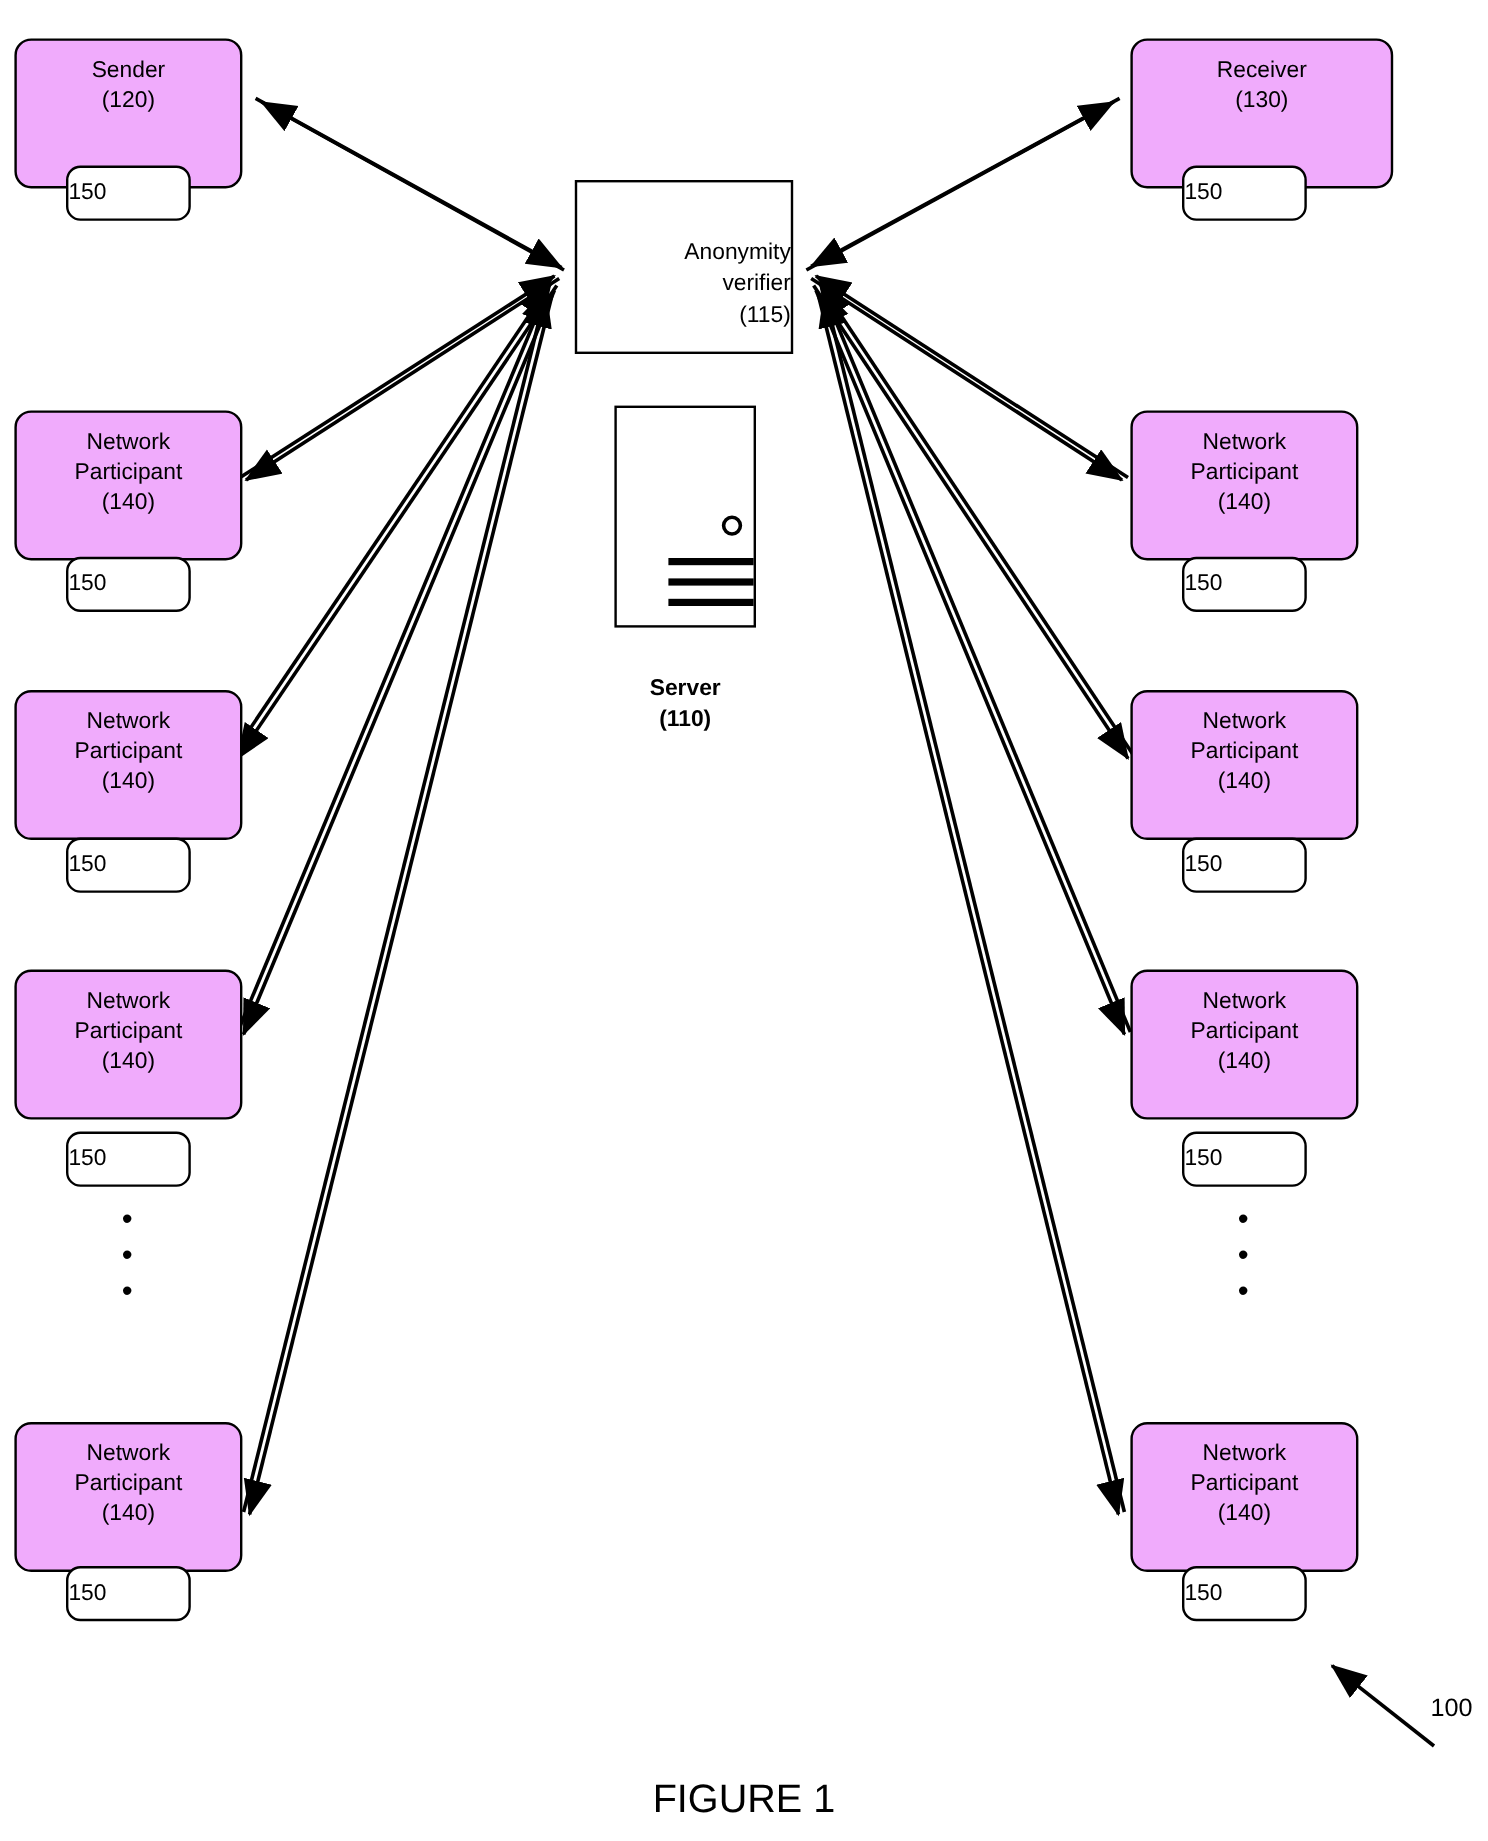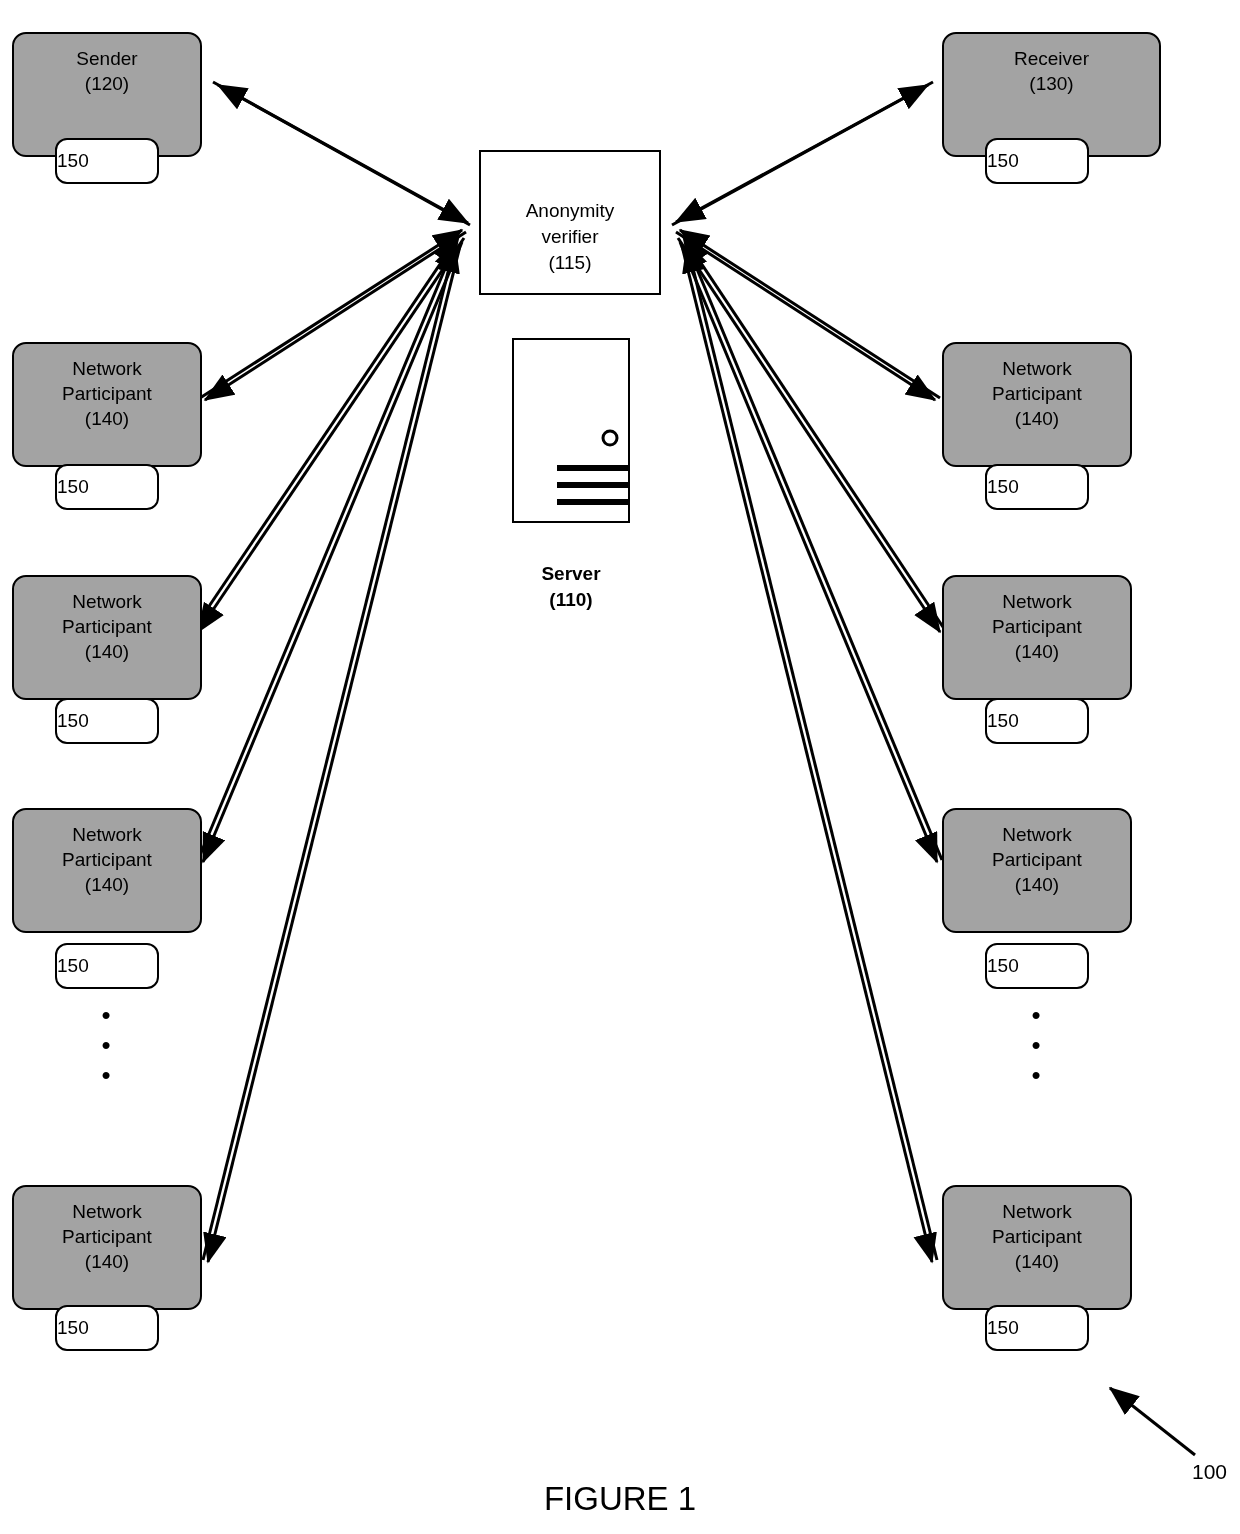--- a/index.html
+++ b/index.html
@@ -24,21 +24,21 @@
     top: 0;
     width: 1240px;
     height: 1534px;
     pointer-events: none;
   }
   .node {
     position: absolute;
     box-sizing: border-box;
     border: 2px solid #000000;
     border-radius: 14px;
-    background: #a3a3a3;
+    background: #f0abfc;
     text-align: center;
     font-size: 19px;
     line-height: 25px;
     padding-top: 12px;
   }
   .node .label {
     display: block;
     white-space: pre-line;
   }
   .subbox {
@@ -237,40 +237,40 @@
 
   <div class="node" style="left:942px; top:1185px; width:190px; height:125px;">
     <span class="label">Network
 Participant
 (140)</span>
   </div>
   <div class="subbox" style="left:985px; top:1305px; width:104px;">
     <span>150</span>
   </div>
 
-  <div class="verifier" style="left:479px; top:150px; width:182px; height:145px;">
+  <div class="verifier" style="left:479px; top:150px; width:182px; height:145px;text-align:right;">
     <span>Anonymity
 verifier
 (115)</span>
   </div>
 
   <div class="server-box" style="left:512px; top:338px; width:118px; height:185px;">
     <svg width="114" height="181" viewBox="0 0 114 181">
       <circle cx="96" cy="98" r="7" fill="none" stroke="#000000" stroke-width="3"></circle>
       <rect x="45" y="125" width="80" height="6" fill="#000000" transform="translate(-2,0)"></rect>
       <rect x="43" y="142" width="80" height="6" fill="#000000"></rect>
       <rect x="43" y="159" width="80" height="6" fill="#000000"></rect>
     </svg>
   </div>
   <div class="server-caption" style="left:492px; top:535px; width:158px;">
     <span>Server
 (110)</span>
   </div>
 
-  <div class="ref-100" style="left:1192px; top:1460px;">
+  <div class="ref-100" style="left:1192px; top:1412px;">
     <span>100</span>
   </div>
 
   <div class="figure-caption" style="left:0; top:1480px;">
     <span>FIGURE 1</span>
   </div>
 
 </div>
 
 </body></html>

